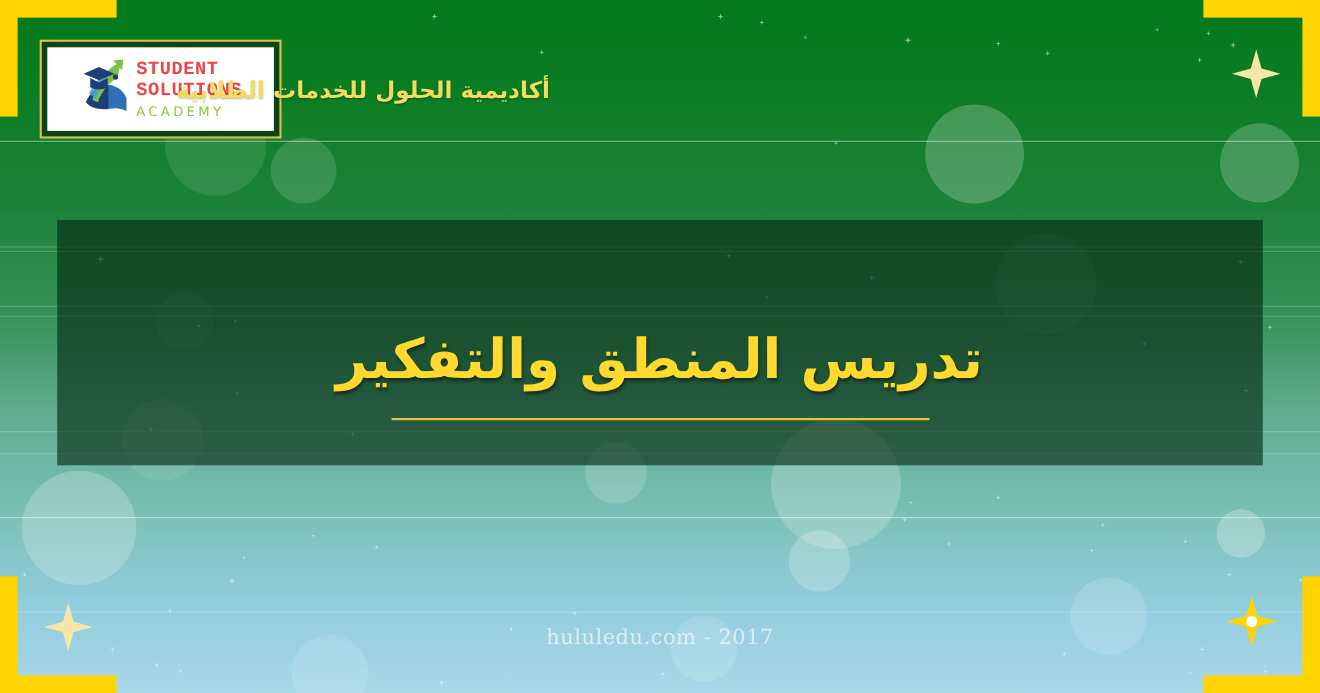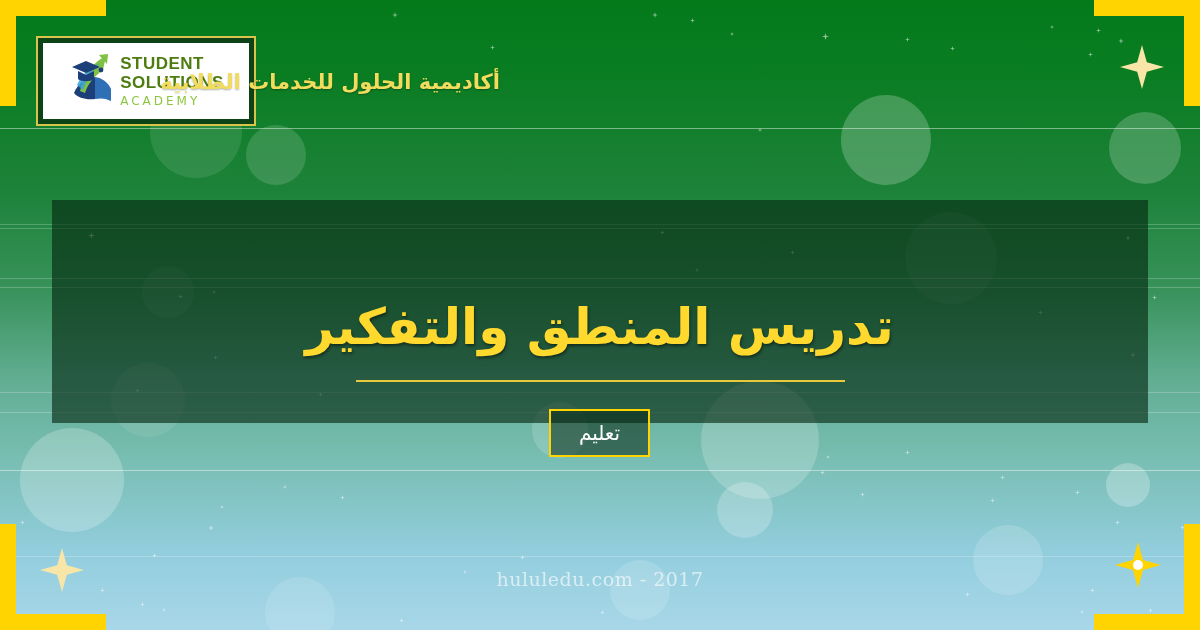--- a/index.html
+++ b/index.html
@@ -99,25 +99,25 @@
     gap: 6px;
     box-sizing: border-box;
   }
   #logo-mark { flex: 0 0 auto; }
   #logo-words {
     display: flex;
     flex-direction: column;
     line-height: 1;
   }
   .logo-line1, .logo-line2 {
-    font-family: Liberation Sans, sans-serif;
+    font-family: Liberation Mono, monospace;
     font-weight: bold;
     font-size: 17px;
     letter-spacing: .5px;
-    color: #4d7c0f;
+    color: #ef4444;
   }
   .logo-line2 { margin-top: 2px; }
   .logo-line3 {
     font-family: "DejaVu Sans", "Liberation Sans", sans-serif;
     font-size: 12px;
     letter-spacing: 3px;
     color: #8cc63e;
     margin-top: 4px;
   }
 
@@ -336,19 +336,16 @@
     </div>
   </div>
 
   <div id="brand-name">أكاديمية الحلول للخدمات الطلابية</div>
 
   <div id="panel"></div>
 
   <div id="title">تدريس المنطق والتفكير</div>
   <div id="title-rule"></div>
 
-  <div id="badge">
-    <span>تعليم</span>
-  </div>
 
   <div id="footer">hululedu.com - 2017</div>
 
 </div>
 
 </body></html>

